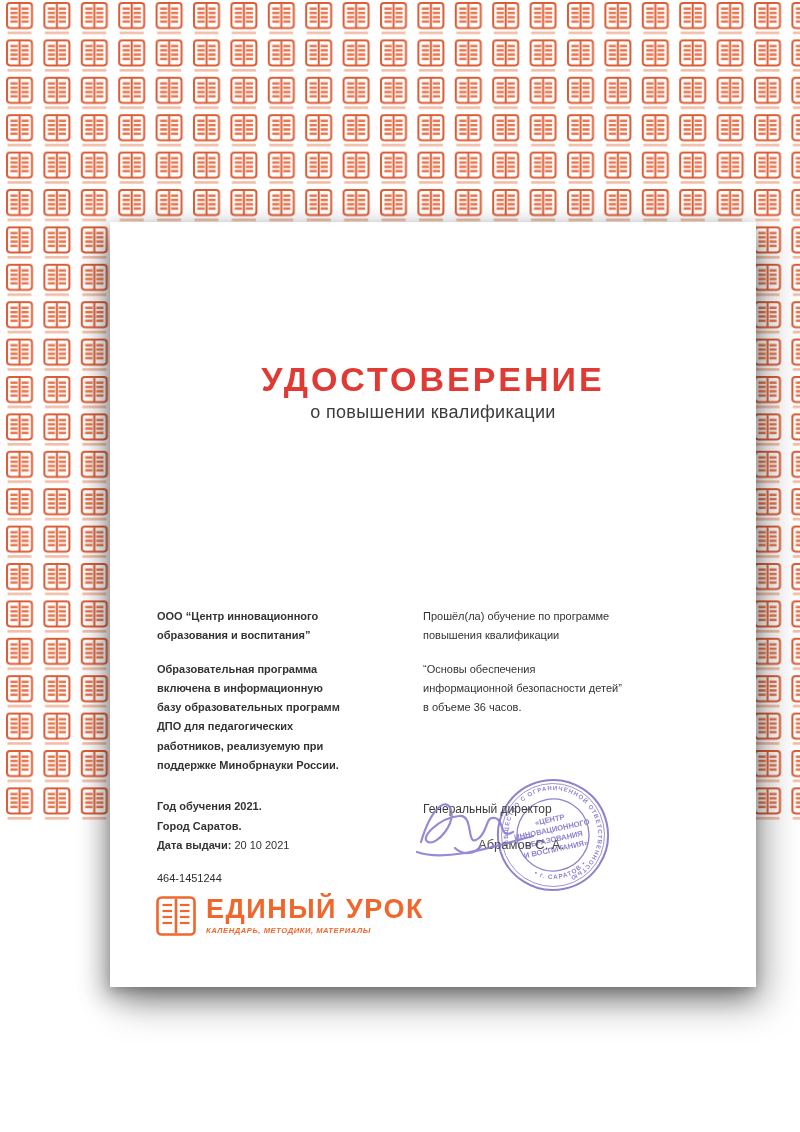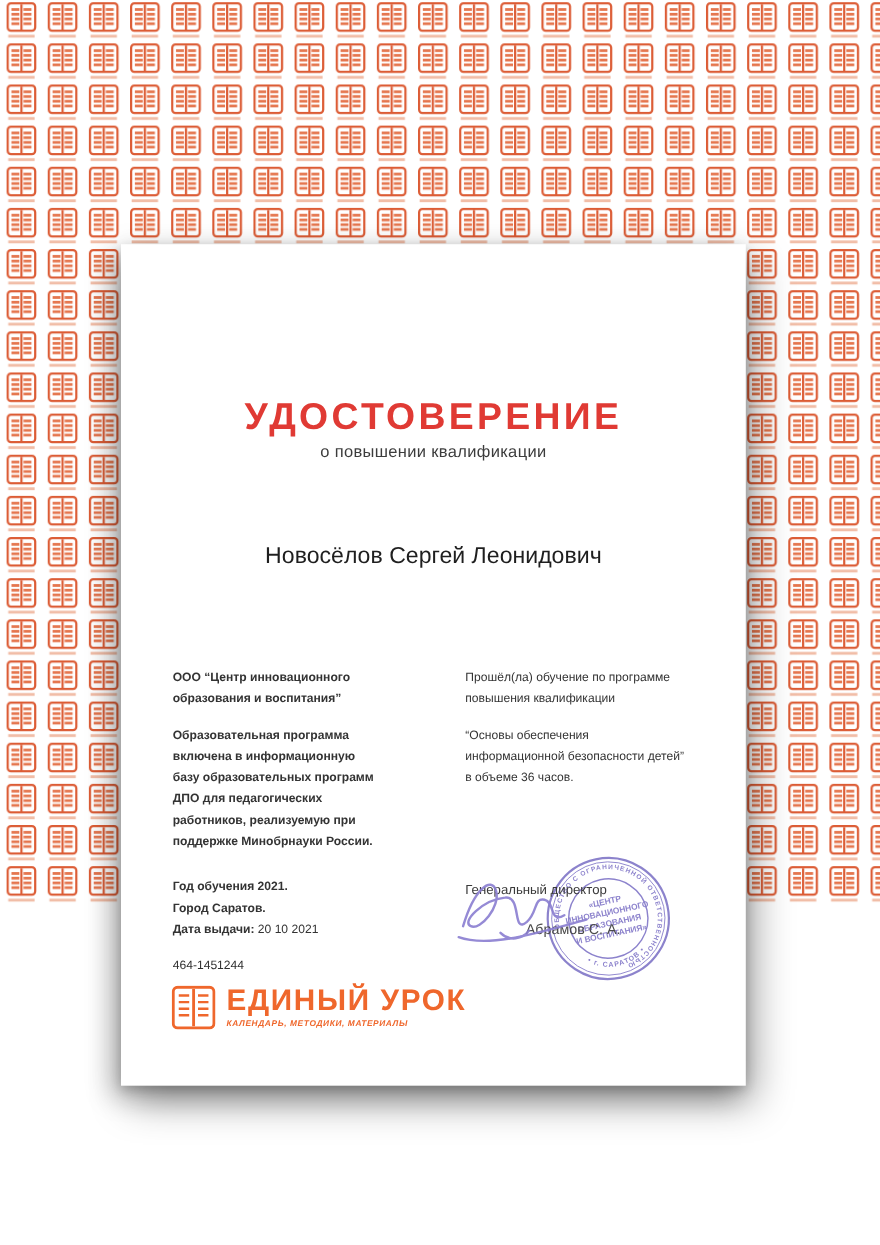--- a/index.html
+++ b/index.html
@@ -1,30 +1,30 @@
 <!DOCTYPE html>
 <html><head>
 <meta charset="utf-8">
 <style>
   html,body{margin:0;padding:0;}
   body{font-family:"Liberation Sans",sans-serif;background:#ffffff;}
   .viewport{position:relative;width:800px;height:1132px;overflow:hidden;background:#ffffff;}
   .bg-pattern{position:absolute;left:0;top:0;z-index:0;}
   .cert-page{
-    position:absolute;left:110px;top:222px;width:568px;height:765px;
+    position:absolute;left:110px;top:222px;width:646px;height:765px;
     background:#ffffff;z-index:2;
     box-shadow:-10px 10px 22px rgba(0,0,0,0.22), 8px 16px 34px rgba(0,0,0,0.38), 0 4px 10px rgba(0,0,0,0.18);
   }
   .cert-title{
     position:absolute;left:0;top:138px;width:100%;text-align:center;
     font-size:34px;font-weight:bold;letter-spacing:3px;color:#e03a34;
   }
   .cert-subtitle{
     position:absolute;left:0;top:180px;width:100%;text-align:center;
-    font-size:15px;color:#3c3c3c;letter-spacing:0.3px;
+    font-size:18px;color:#3c3c3c;letter-spacing:0.3px;
   }
   .recipient{
     position:absolute;left:0;top:272px;width:100%;text-align:center;
     font-size:21px;color:#1f1f1f;
   }
   .col{position:absolute;font-size:11px;line-height:19.3px;color:#333;}
   .col-left{left:47px;top:385px;width:252px;font-weight:bold;}
   .col-right{left:313px;top:385px;width:262px;font-weight:normal;}
   .prewrap{white-space:pre-line;}
   .block-gap-sm{margin-top:14px;}
@@ -64,21 +64,20 @@
         <rect x="1.5" y="29.6" width="24" height="2.6" fill="#f1bda7"></rect>
       </pattern>
     </defs>
     <rect x="0" y="0" width="800" height="823" fill="url(#bookpat)"></rect>
   </svg>
 
   <div class="cert-page">
 
     <div class="cert-title">УДОСТОВЕРЕНИЕ</div>
     <div class="cert-subtitle">о повышении квалификации</div>
-    <div class="recipient">Новосёлов Сергей Леонидович</div>
 
     <div class="col col-left">
       <div class="prewrap">ООО “Центр инновационного
 образования и воспитания”</div>
       <div class="prewrap block-gap-sm">Образовательная программа
 включена в информационную
 базу образовательных программ
 ДПО для педагогических
 работников, реализуемую при
 поддержке Минобрнауки России.</div>

